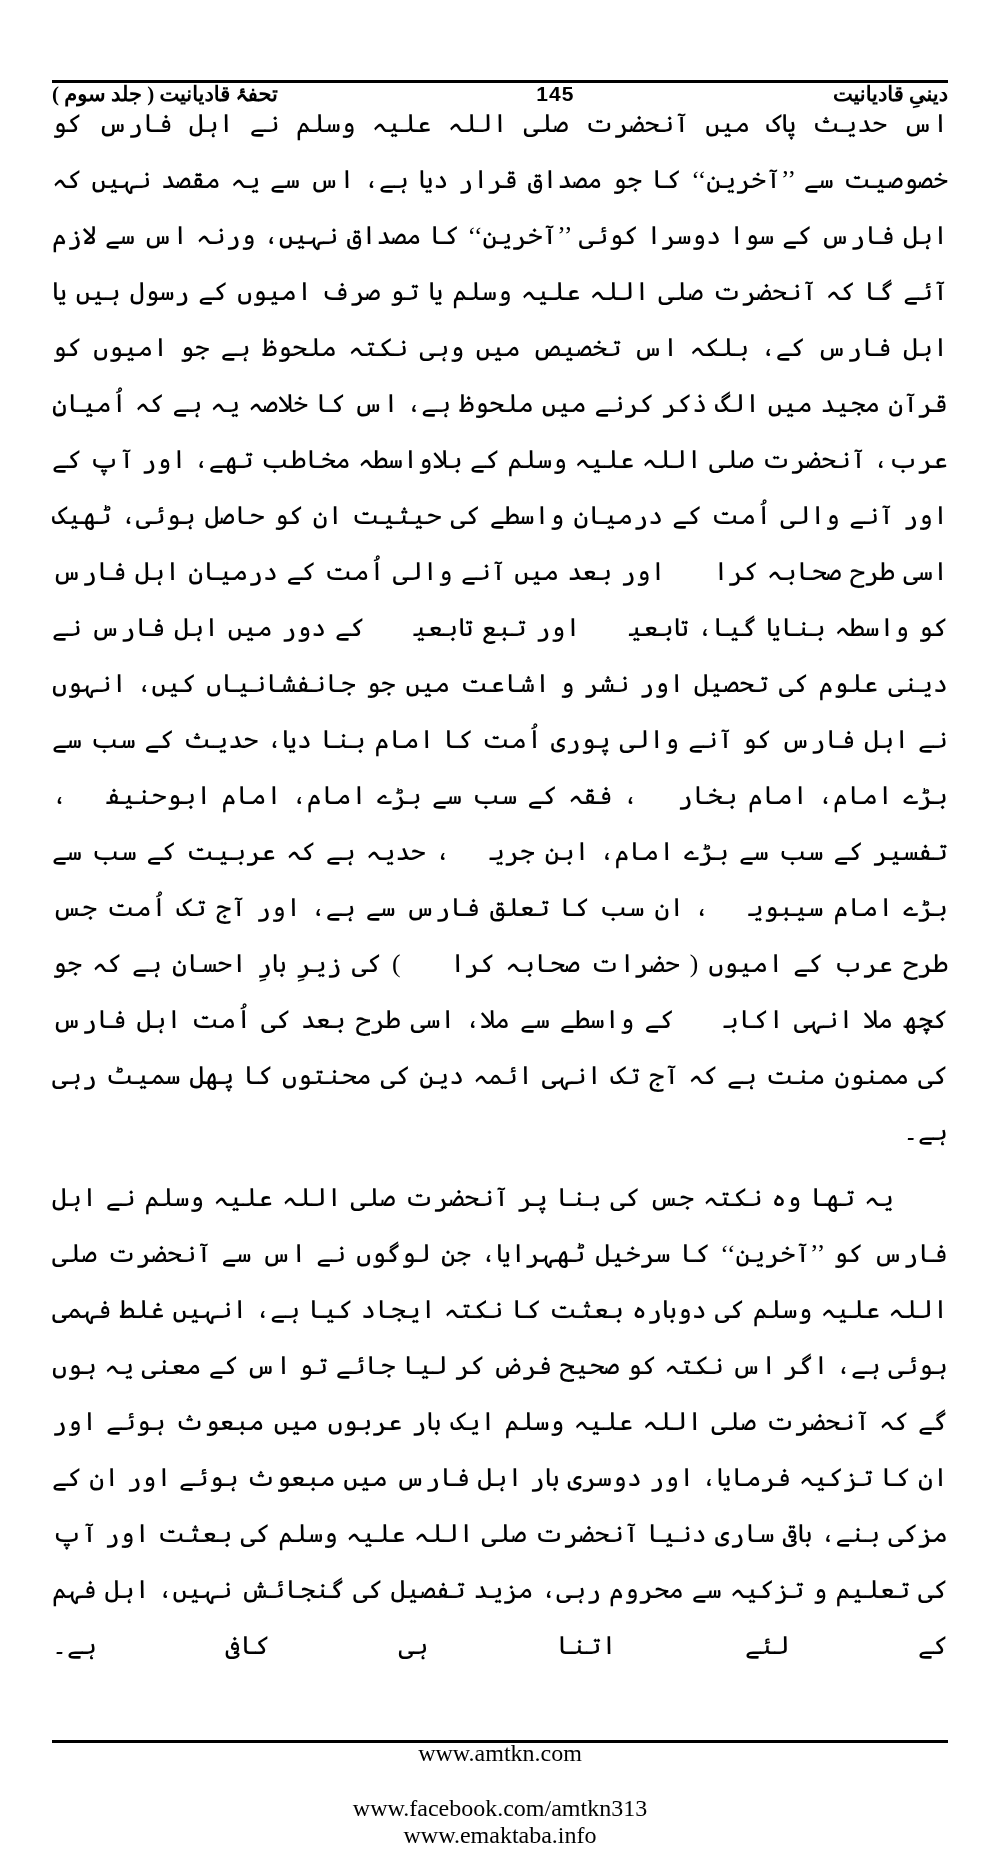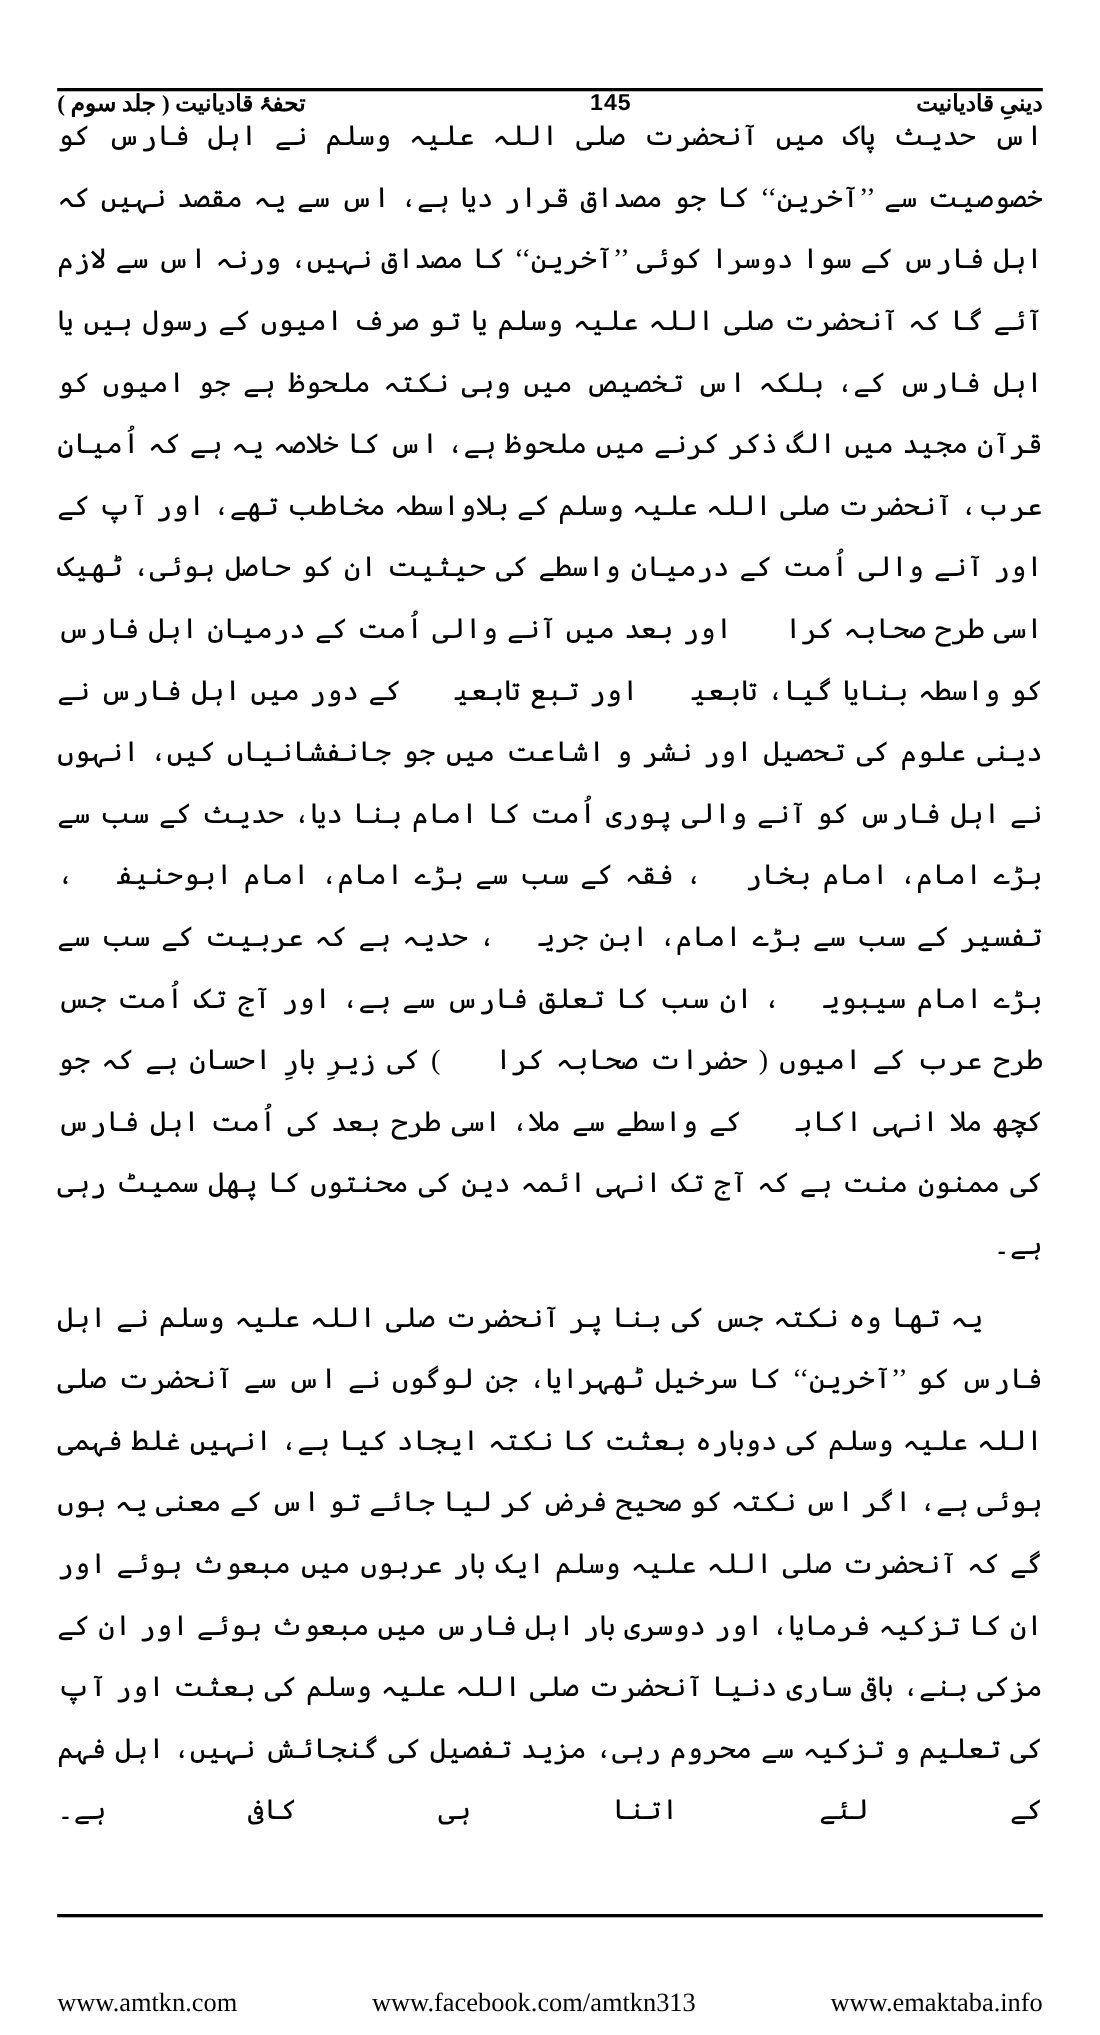--- a/index.html
+++ b/index.html
@@ -97,36 +97,36 @@
     position: absolute;
     left: 52px;
     top: 1740px;
     width: 896px;
     height: 3px;
     background: #000;
   }
   .footer {
     position: absolute;
     left: 52px;
-    top: 1808px;
+    top: 1740px;
     width: 896px;
     display: flex;
-    flex-direction: row;
-    align-items: flex-end;
+    flex-direction: column;
+    align-items: center;
     justify-content: space-between;
     direction: ltr;
   }
   .footer a, .footer span.flink {
     font-family: "Liberation Serif", serif;
     font-size: 24px;
     color: #000;
     text-decoration: none;
     white-space: nowrap;
   }
-  .footer .f-mid { flex: 0 0 auto; }
+  .footer .f-mid { flex: 0 0 auto; margin-top: 28px; }
 </style>
 </head>
 <body>
 
 <div class="page">
 
   <div class="header">
     <div class="header-right">تحفۂ قادیانیت ( جلد سوم )</div>
     <div class="page-number">145</div>
     <div class="header-left">دینیِ قادیانیت</div>

